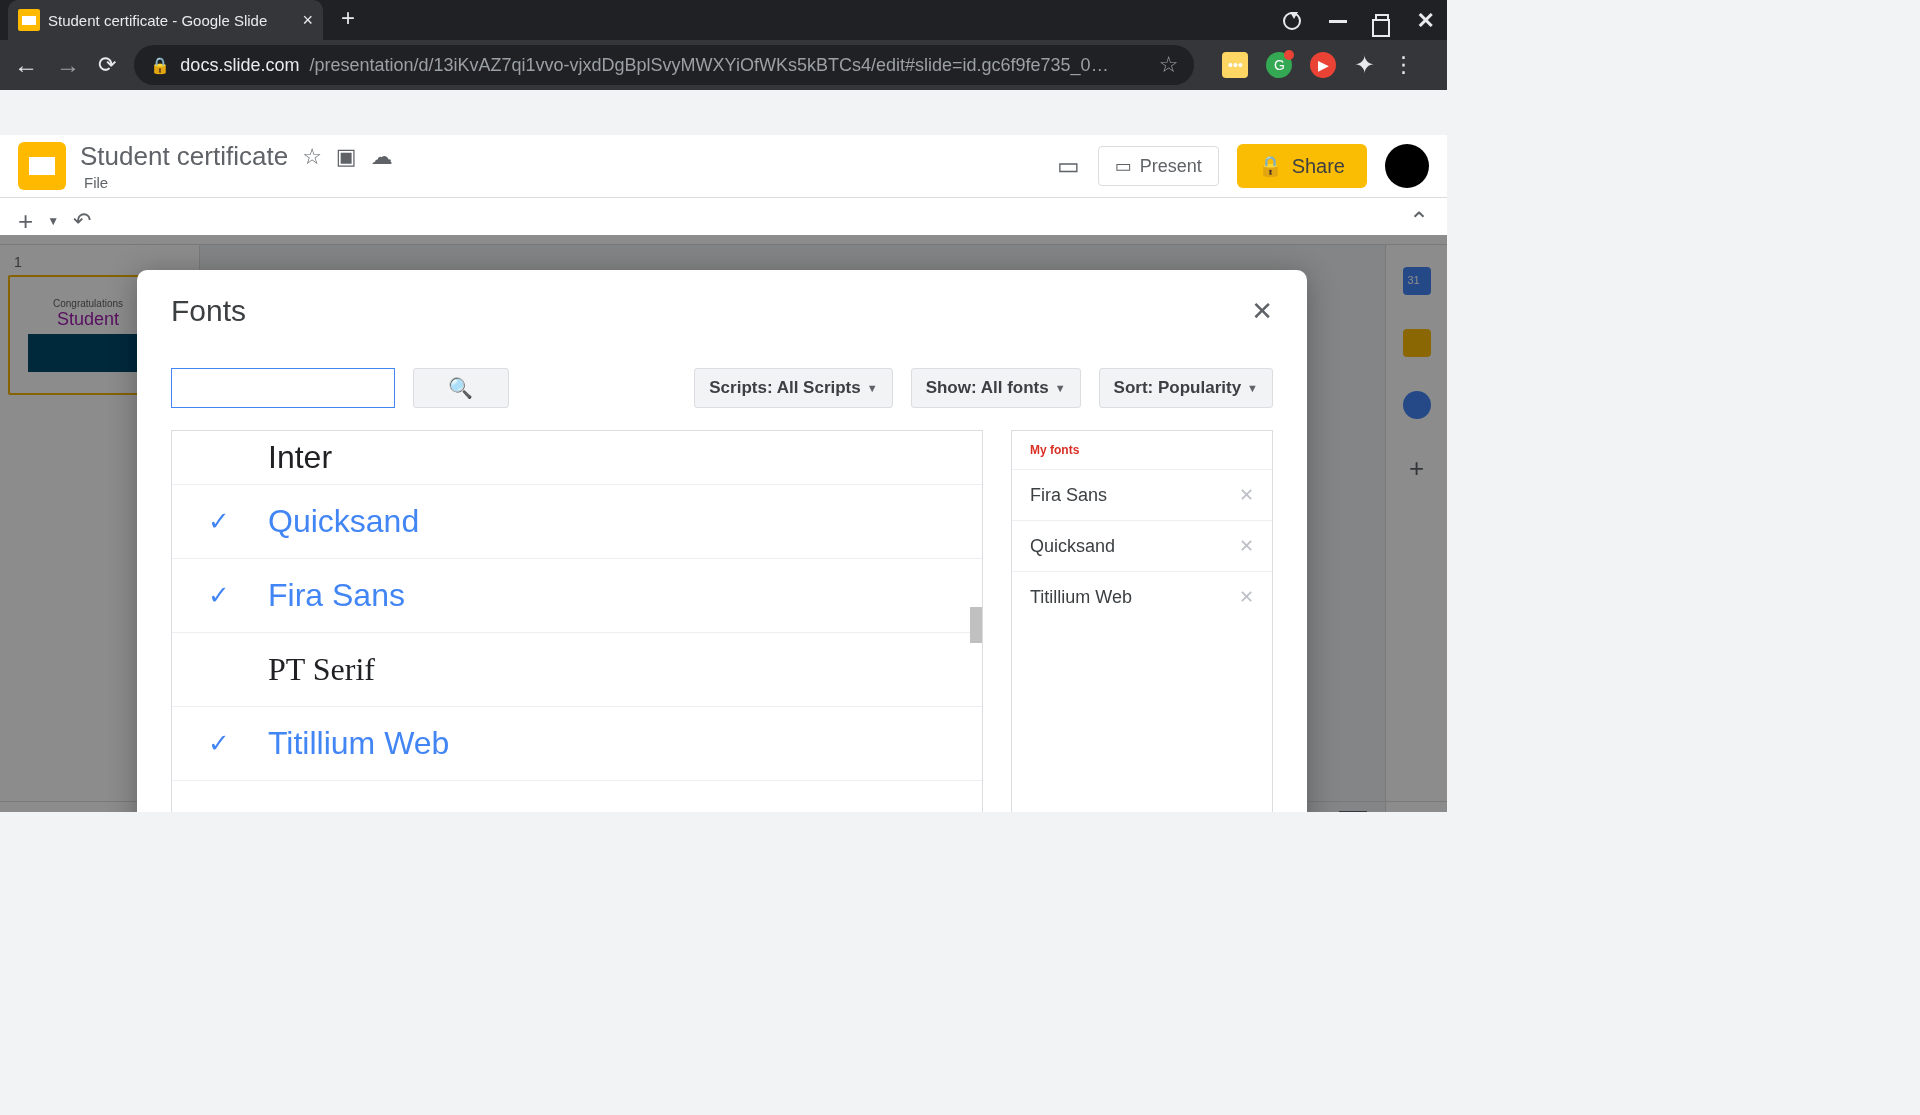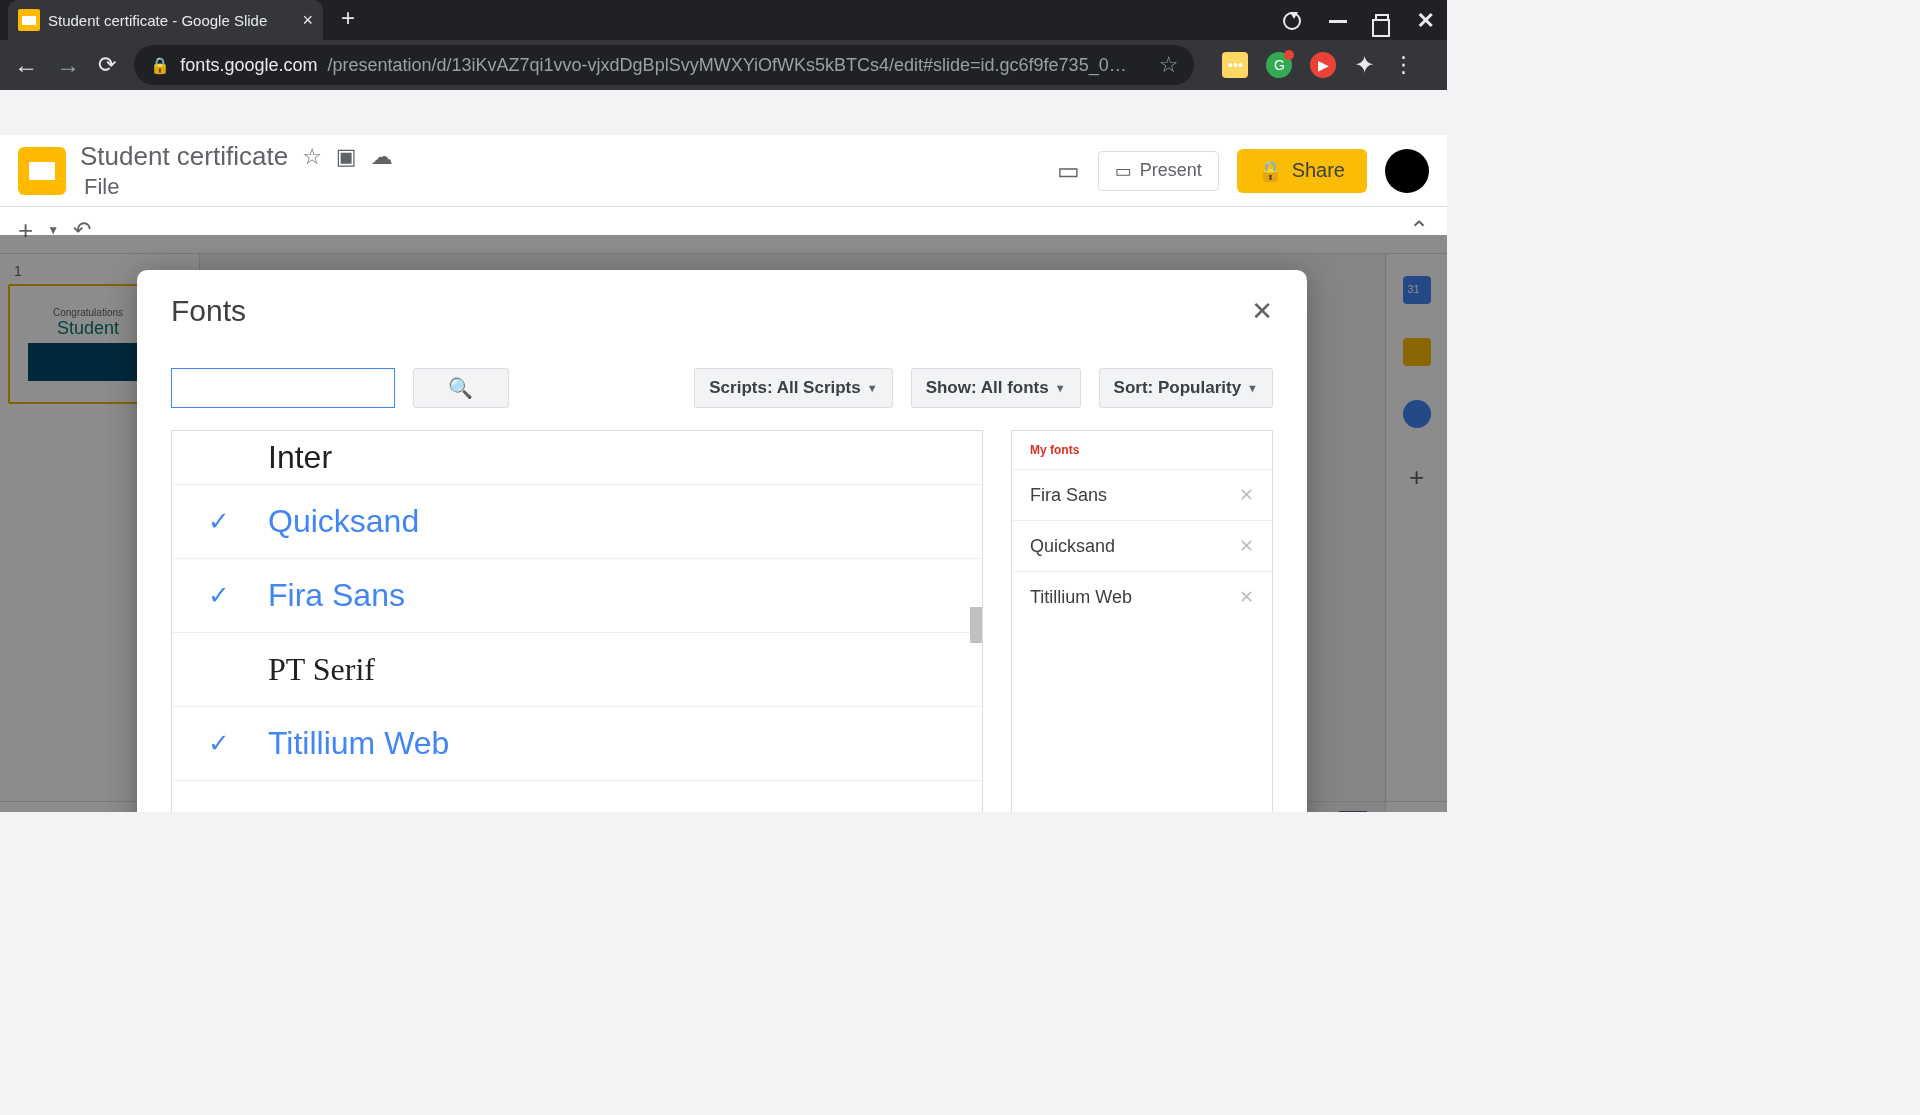--- a/index.html
+++ b/index.html
@@ -130,21 +130,21 @@
   border-radius: 6px;
   display:flex;align-items:center;justify-content:center;
 }
 .slides-logo::after{content:"";width:26px;height:18px;background:#fff;}
 .doc-col { display:flex;flex-direction:column;gap:2px; }
 .doc-title { font-size: 26px; color:#5f6368; }
 .doc-title-row{display:flex;align-items:center;gap:14px;}
 .doc-star{color:#5f6368;font-size:22px;}
 .doc-move{color:#5f6368;font-size:22px;}
 .doc-cloud{color:#5f6368;font-size:22px;}
-.menu-row{ font-size:22px; color:#5f6368; padding-left:4px; }
+.menu-row{ font-size:15px; color:#5f6368; padding-left:4px; }
 .app-header-right{margin-left:auto;display:flex;align-items:center;gap:18px;}
 .present-btn{border:1px solid #dadce0;border-radius:4px;padding:8px 16px;font-size:18px;color:#5f6368;display:flex;align-items:center;gap:8px;}
 .share-btn{background:#fbbc04;color:#3c4043;border-radius:6px;padding:10px 22px;font-size:20px;display:flex;align-items:center;gap:8px;}
 .avatar{width:44px;height:44px;border-radius:50%;background:#000;}
 
 .toolbar{border-top:1px solid #dadce0;border-bottom:1px solid #dadce0;margin-top:6px;height:48px;display:flex;align-items:center;padding:0 18px;gap:14px;color:#5f6368;font-size:20px;}
 .tb-plus{font-size:26px;}
 .tb-caret{font-size:12px;}
 .tb-undo{font-size:22px;}
 .tb-chevron{margin-left:auto;font-size:24px;}
@@ -211,21 +211,21 @@
       <span class="wc-max"></span>
       <span class="wc-x">✕</span>
     </div>
   </div>
   <div class="omnibox-row">
     <span class="nav-arrow active">←</span>
     <span class="nav-arrow">→</span>
     <span class="reload">⟳</span>
     <div class="omnibox">
       <span class="lock">🔒</span>
-      <span class="url-main">fonts.google.com</span>
+      <span class="url-main">docs.slide.com</span>
         <span>/presentation/d/13iKvAZ7qi1vvo-vjxdDgBplSvyMWXYiOfWKs5kBTCs4/edit#slide=id.gc6f9fe735_0…</span>
       <span class="star">☆</span>
     </div>
     <div class="ext-icons">
       <span class="ext-icon ext-yellow">•••</span>
       <span class="ext-icon ext-green">G</span>
       <span class="ext-icon ext-red">▶</span>
       <span class="ext-puzzle">✦</span>
       <span class="menu-dots">⋮</span>
     </div>
@@ -263,21 +263,21 @@
     <span class="tb-caret">▼</span>
     <span class="tb-undo">↶</span>
     <span class="tb-chevron">⌃</span>
   </div>
 
   <div class="workspace">
     <div class="film-strip">
       <span class="slide-num">1</span>
       <div class="thumb">
         <span>Congratulations</span>
-        <span style="font-size:18px;color:#0f766e;">Student</span>
+        <span style="font-size:18px;color:#a21caf;">Student</span>
         <div class="t-bar"></div>
       </div>
     </div>
     <div class="canvas"></div>
     <div class="side-panel">
       <div class="sp-icon sp-cal"></div>
       <div class="sp-icon sp-keep"></div>
       <div class="sp-icon sp-tasks"></div>
       <div class="sp-plus">+</div>
     </div>

